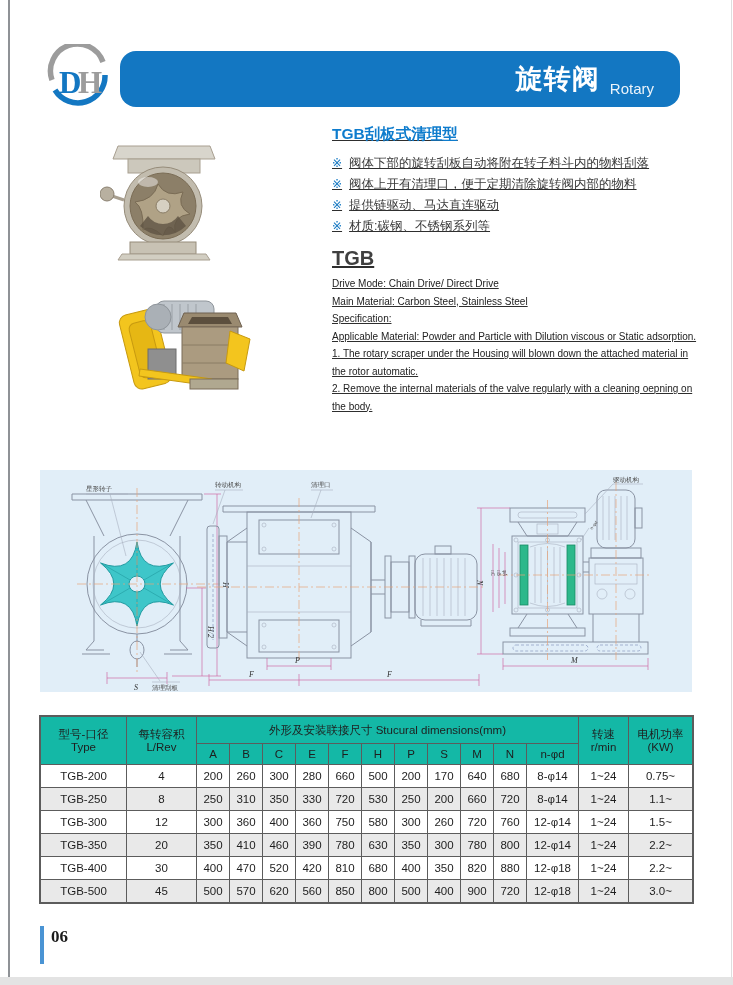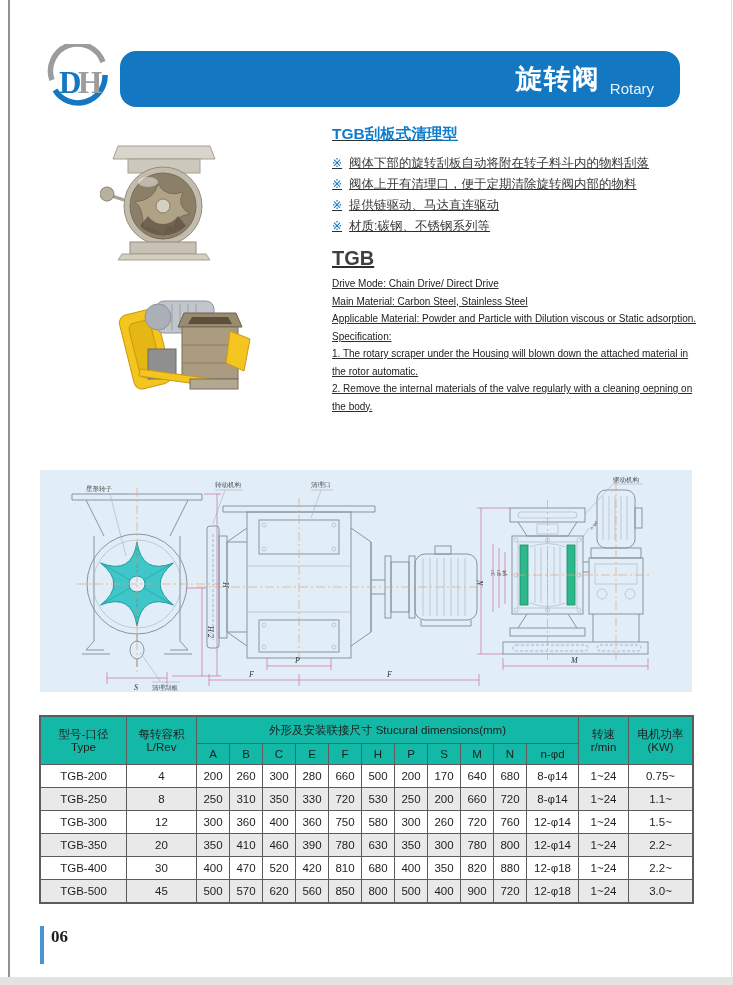--- a/index.html
+++ b/index.html
@@ -125,22 +125,22 @@
     <ul class="bullets">
       <li><span class="mark">※</span><span>阀体下部的旋转刮板自动将附在转子料斗内的物料刮落</span></li>
       <li><span class="mark">※</span><span>阀体上开有清理口，便于定期清除旋转阀内部的物料</span></li>
       <li><span class="mark">※</span><span>提供链驱动、马达直连驱动</span></li>
       <li><span class="mark">※</span><span>材质:碳钢、不锈钢系列等</span></li>
     </ul>
     <h3 class="h-en">TGB</h3>
     <div class="spec">
       <p>Drive Mode: Chain Drive/ Direct Drive</p>
       <p>Main Material: Carbon Steel, Stainless Steel</p>
+      <p>Specification:</p>
       <p>Applicable Material: Powder and Particle with Dilution viscous or Static adsorption.</p>
-      <p>Specification:</p>
       <p>1. The rotary scraper under the Housing will blown down the attached material in the rotor automatic.</p>
       <p>2. Remove the internal materials of the valve regularly with a cleaning oepning on the body.</p>
     </div>
   </div>
 
   <div class="panel">
     <svg width="652" height="222" viewBox="0 0 652 222">
 
       <g transform="translate(12,6)">
         <path class="ln" d="M20,18 H150 M20,24 H150 M20,18 V24 M150,18 V24"></path>

